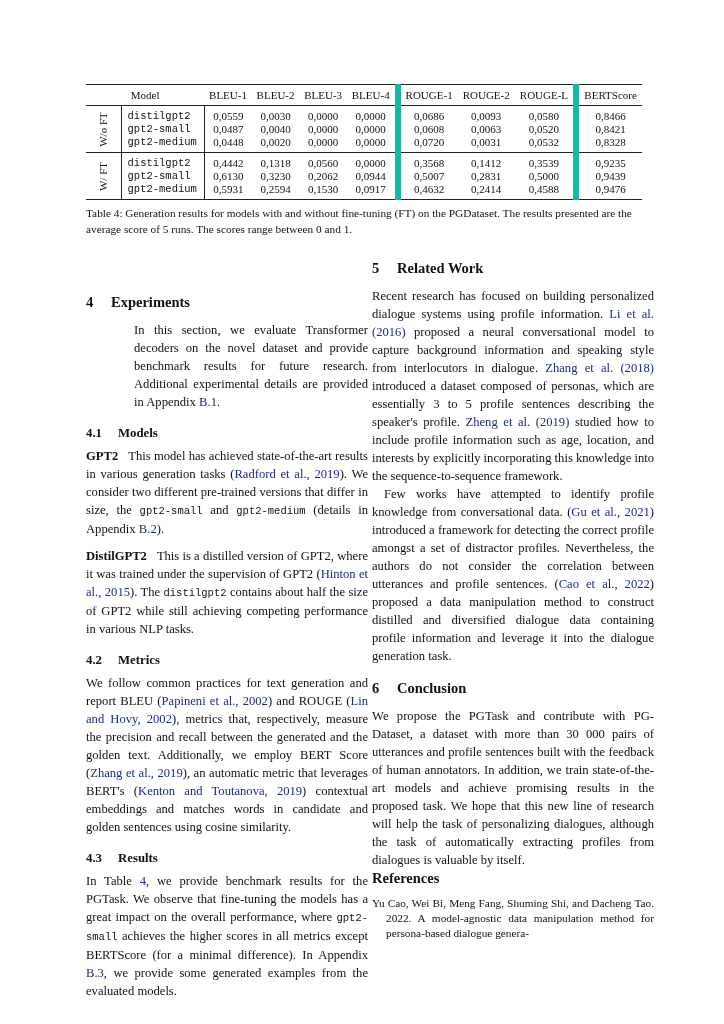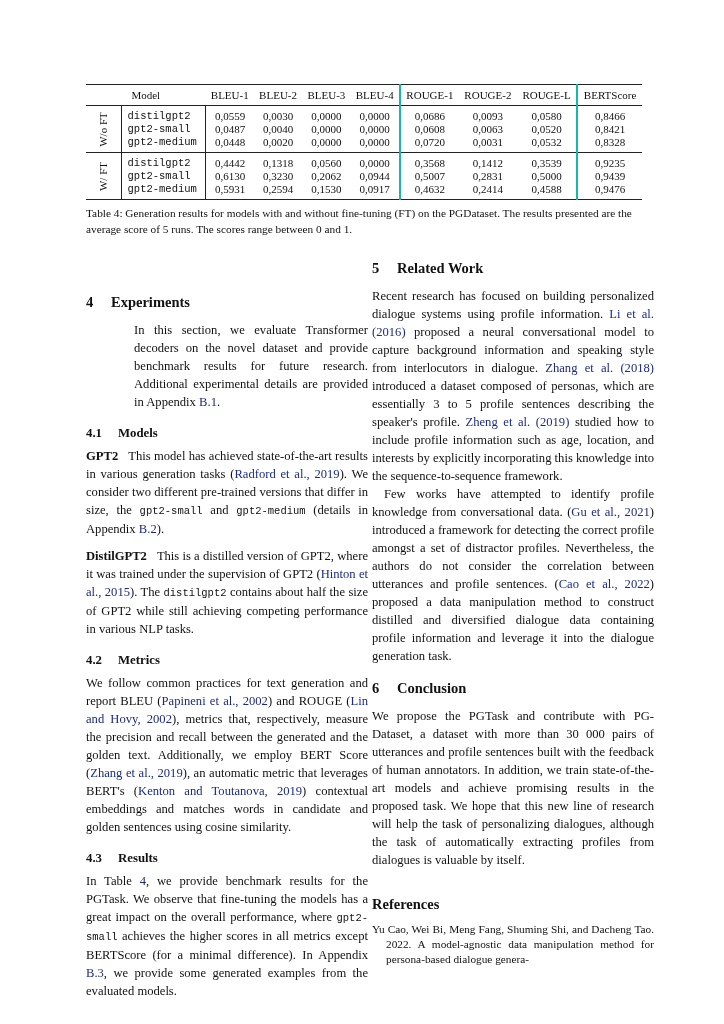--- a/index.html
+++ b/index.html
@@ -14,21 +14,21 @@
   table.results th { font-weight: normal; padding: 4px 4px 4px 4px; text-align: center; white-space: nowrap; margin-top: 48px; }
   table.results td { padding: 0 4px; text-align: center; line-height: 13px; white-space: nowrap; }
   table.results thead tr { border-top: 1.4px solid #222; border-bottom: 1px solid #222; }
   table.results tbody.grp { border-bottom: 1px solid #222; }
   table.results tbody.grp.last { border-bottom: 1.4px solid #222; }
   table.results tbody.grp tr:first-child td { padding-top: 4px; }
   table.results tbody.grp tr:last-child td { padding-bottom: 3px; }
   td.grp-label { width: 22px; padding: 0 !important; position: relative; }
   td.grp-label span { display: block; transform: rotate(-90deg); white-space: nowrap; font-size: 11px; }
   td.model { text-align: left !important; border-left: 1px solid #222; border-right: 1px solid #222; padding-left: 6px !important; }
-  .vl { border-left: 2px solid #14b8a6; }
+  .vl { border-left: 6px solid #14b8a6; }
   th.model-h { text-align: center; }
 
   .caption { position: absolute; left: 86px; top: 205px; width: 556px; font-size: 11.3px; line-height: 16px; }
 
   
   .col { position: absolute; top: 259px; width: 282px; font-size: 12.6px; line-height: 18px; text-align: justify; }
   .col.left { left: 86px; }
   .col.right { left: 372px; }
   .col p { margin: 0; }
   h2 { font-size: 14.5px; font-weight: bold; margin: 0; }
@@ -155,15 +155,15 @@
 </div>
 
 <div class="col right">
   <h2><span class="num">5</span><span>Related Work</span></h2>
   <p style="margin-top:10px;"><span>Recent research has focused on building personalized dialogue systems using profile information. </span><a class="cite">Li et al. (2016)</a><span> proposed a neural conversational model to capture background information and speaking style from interlocutors in dialogue. </span><a class="cite">Zhang et al. (2018)</a><span> introduced a dataset composed of personas, which are essentially 3 to 5 profile sentences describing the speaker's profile. </span><a class="cite">Zheng et al. (2019)</a><span> studied how to include profile information such as age, location, and interests by explicitly incorporating this knowledge into the sequence-to-sequence framework.</span></p>
   <p class="indent"><span>Few works have attempted to identify profile knowledge from conversational data. (</span><a class="cite">Gu et al., 2021</a><span>) introduced a framework for detecting the correct profile amongst a set of distractor profiles. Nevertheless, the authors do not consider the correlation between utterances and profile sentences. (</span><a class="cite">Cao et al., 2022</a><span>) proposed a data manipulation method to construct distilled and diversified dialogue data containing profile information and leverage it into the dialogue generation task.</span></p>
 
   <h2 style="margin-top:14px;"><span class="num">6</span><span>Conclusion</span></h2>
   <p style="margin-top:10px;">We propose the PGTask and contribute with PG-Dataset, a dataset with more than 30 000 pairs of utterances and profile sentences built with the feedback of human annotators. In addition, we train state-of-the-art models and achieve promising results in the proposed task. We hope that this new line of research will help the task of personalizing dialogues, although the task of automatically extracting profiles from dialogues is valuable by itself.</p>
 
-  <h2 style="margin-top:26px;">References</h2>
+  <h2 style="">References</h2>
   <p class="ref" style="margin-top:9px;">Yu Cao, Wei Bi, Meng Fang, Shuming Shi, and Dacheng Tao. 2022. A model-agnostic data manipulation method for persona-based dialogue genera-</p>
 </div>
 
 </body></html>

